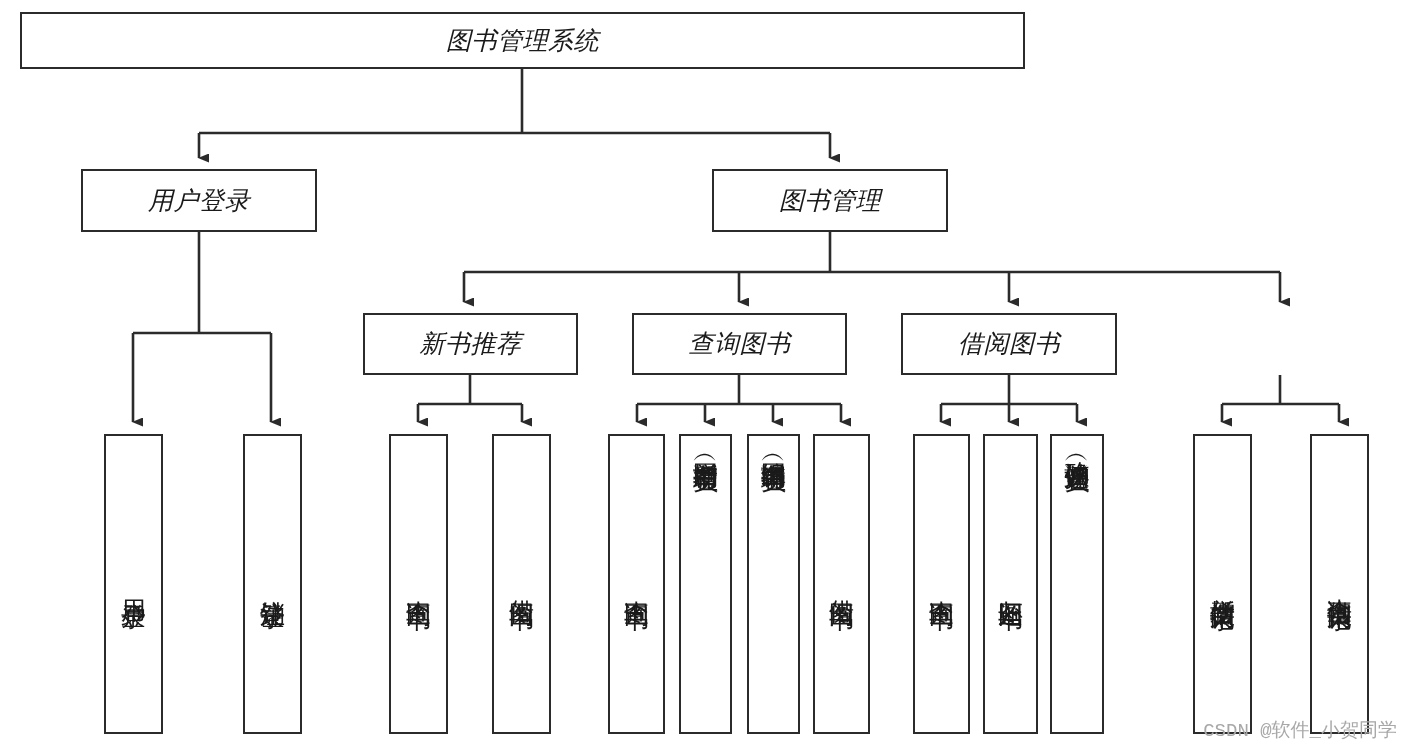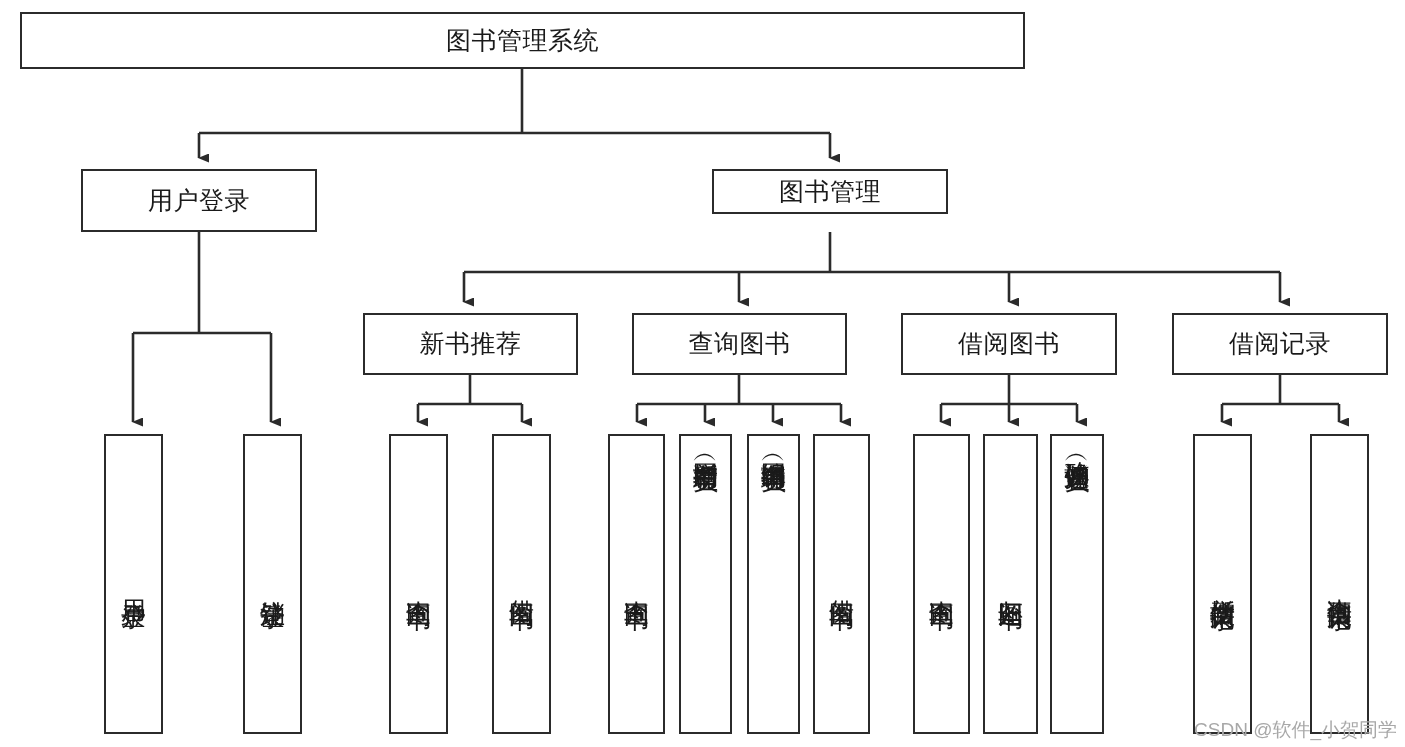--- a/index.html
+++ b/index.html
@@ -40,20 +40,21 @@
   .node-label {
     display: block;
     text-align: center;
     line-height: 1.18;
     white-space: nowrap;
   }
   
   .node.h .node-label {
     font-size: 25px;
     letter-spacing: 0.5px;
+    font-style: italic;
   }
   .node.root .node-label {
     font-size: 25px;
   }
   
   .node.v {
     align-items: flex-start;
     padding-top: 6px;
   }
   .node.v .node-label {
@@ -69,21 +70,21 @@
     letter-spacing: 1px;
   }
   #watermark {
     position: absolute;
     right: 8px;
     bottom: 4px;
     font-size: 19px;
     color: #a8a8a8;
     white-space: nowrap;
     z-index: 5;
-    font-family: Liberation Sans, sans-serif;
+    font-family: Liberation Mono, monospace;
     text-align: right;
   }
 </style>
 </head>
 <body>
 
 <div id="canvas">
 
   <svg id="edges" viewBox="0 0 1405 747" xmlns="http://www.w3.org/2000/svg">
     <defs>
@@ -135,36 +136,33 @@
     </g>
   </svg>
 
   <div class="node h root" style="left:20px; top:12px; width:1005px; height:57px;">
     <span class="node-label">图书管理系统</span>
   </div>
 
   <div class="node h" style="left:81px; top:169px; width:236px; height:63px;">
     <span class="node-label">用户登录</span>
   </div>
-  <div class="node h" style="left:712px; top:169px; width:236px; height:45px;">
+  <div class="node h" style="left:712px; top:169px; width:236px; height:63px;">
     <span class="node-label">图书管理</span>
   </div>
 
   <div class="node h" style="left:363px; top:313px; width:215px; height:62px;">
     <span class="node-label">新书推荐</span>
   </div>
   <div class="node h" style="left:632px; top:313px; width:215px; height:62px;">
     <span class="node-label">查询图书</span>
   </div>
   <div class="node h" style="left:901px; top:313px; width:216px; height:62px;">
     <span class="node-label">借阅图书</span>
   </div>
-  <div class="node h" style="left:1172px; top:313px; width:216px; height:62px;">
-    <span class="node-label">借阅记录</span>
-  </div>
 
   <div class="node v" style="left:104px; top:434px; width:59px; height:300px; align-items:center; padding-top:0;">
     <span class="node-label">用户登录</span>
   </div>
   <div class="node v" style="left:243px; top:434px; width:59px; height:300px; align-items:center; padding-top:0;">
     <span class="node-label">注销登录</span>
   </div>
 
   <div class="node v" style="left:389px; top:434px; width:59px; height:300px; align-items:center; padding-top:0;">
     <span class="node-label">查询图书</span>

